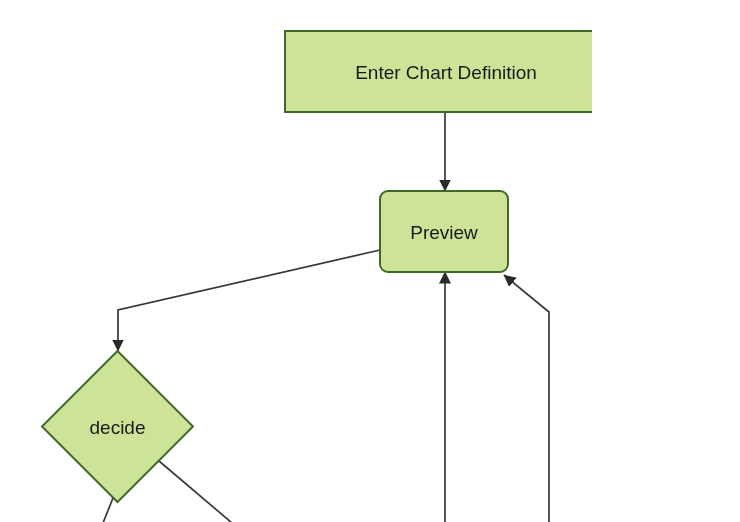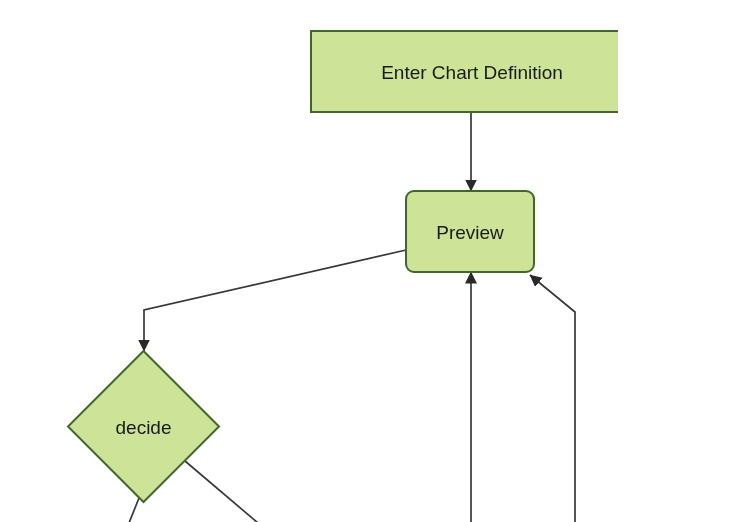--- a/index.html
+++ b/index.html
@@ -7,21 +7,20 @@
     padding: 0;
     background: #ffffff;
   }
   .canvas {
     position: relative;
     width: 592px;
     height: 522px;
     background: #ffffff;
     overflow: hidden;
     font-family: "Liberation Sans", sans-serif;
-    margin-left: 26px;
   }
   svg { display: block; }
   .node-shape {
     fill: #cde498;
     stroke: #40682a;
     stroke-width: 2px;
   }
   .edge {
     fill: none;
     stroke: #383838;

